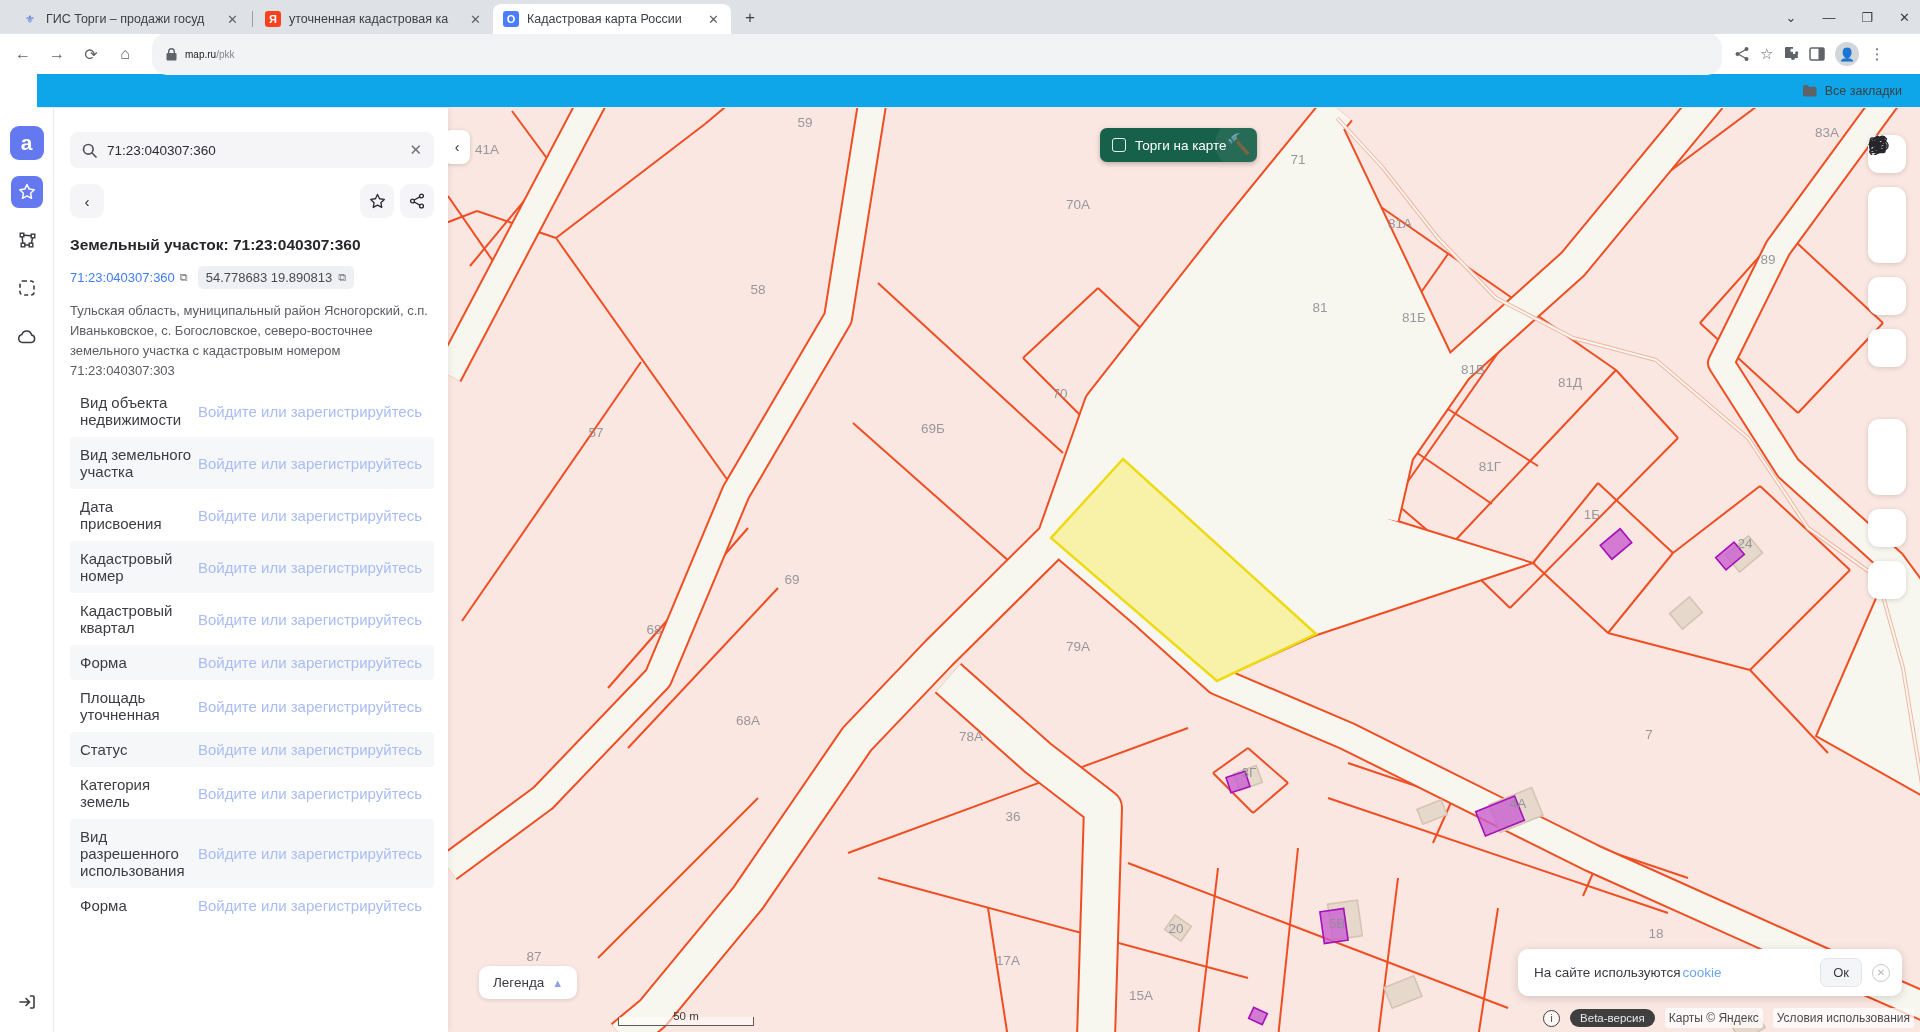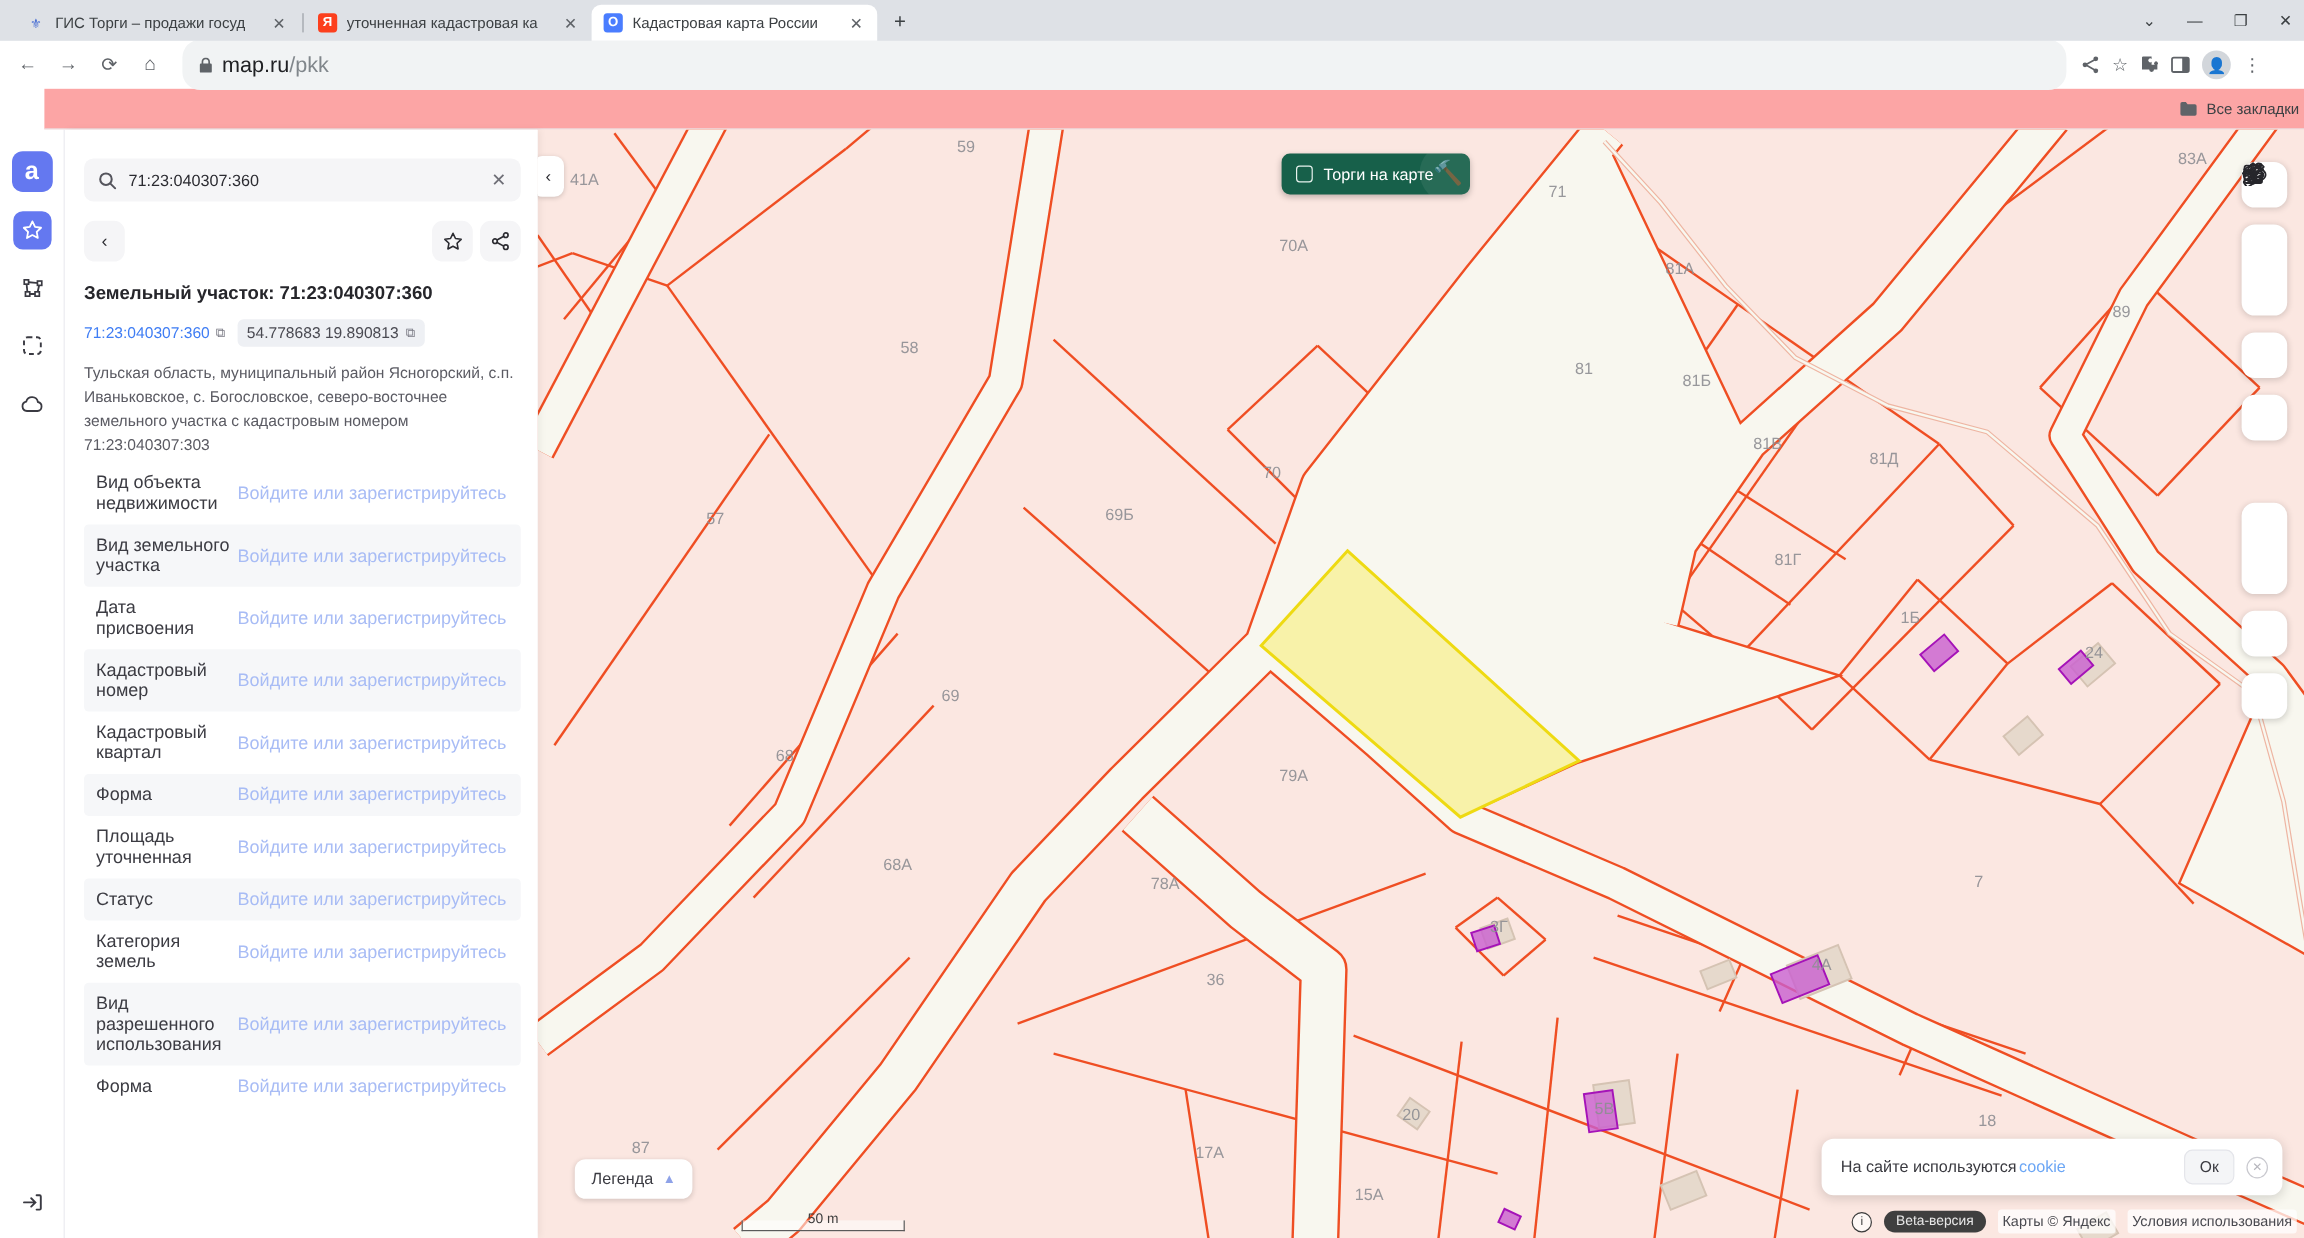--- a/index.html
+++ b/index.html
@@ -13,26 +13,26 @@
   .tab .fav { width:16px; height:16px; flex:0 0 16px; display:flex; align-items:center; justify-content:center; font-size:11px; border-radius:3px; }
   .fav-eagle { color:#4a6fd4; font-size:14px; }
   .fav-ya { background:#fc3f1d; color:#fff; border-radius:50%; font-weight:bold; font-size:10px; }
   .fav-map { background:#4a7dff; color:#fff; border-radius:4px; font-weight:bold; font-size:10px; }
   .tab .x { color:#5f6368; font-size:13px; padding:0 2px; }
   .tab-sep { width:1px; height:16px; background:#9aa0a6; margin:0 2px 7px; }
   .newtab { width:26px; height:26px; margin:0 0 3px 6px; display:flex; align-items:center; justify-content:center; font-size:17px; color:#3c4043; border-radius:50%; }
   .winctl { position:absolute; right:10px; top:0; height:34px; display:flex; align-items:center; gap:26px; color:#3c4043; font-size:13px; }
   .toolbar { height:40px; background:#fff; display:flex; align-items:center; padding:0 8px; gap:4px; }
   .navbtn { width:30px; height:30px; display:flex; align-items:center; justify-content:center; font-size:16px; color:#5f6368; border-radius:50%; }
-  .urlpill { flex:1; height:42px; background:#f1f3f4; border-radius:15px; margin:0 8px; display:flex; align-items:center; padding:16px 14px; font-size:18px; color:#202124; gap:8px; max-width:1570px; }
+  .urlpill { flex:1; height:42px; background:#f1f3f4; border-radius:15px; margin:0 8px; display:flex; align-items:center; padding:16px 14px; font-size:10px; color:#202124; gap:8px; max-width:1570px; }
   .urlpill .lock { font-size:11px; color:#5f6368; }
   .urlpill .path { color:#80868b; }
   .tb-icons { display:flex; align-items:center; gap:10px; color:#5f6368; font-size:15px; }
   .avatar { width:24px; height:24px; border-radius:50%; background:#d2d6db; display:flex; align-items:center; justify-content:center; font-size:13px; color:#5f6368; }
-  .bookmarks { height:34px; background:#fca5a5; border-bottom:1px solid #e8eaed; display:flex; align-items:center; justify-content:flex-end; padding-right:4px; font-size:12.5px; color:#3c4043; gap:8px;margin-left:37px; }
+  .bookmarks { height:34px; background:#0ea5e9; border-bottom:1px solid #e8eaed; display:flex; align-items:center; justify-content:flex-end; padding-right:18px; font-size:12.5px; color:#3c4043; gap:8px;margin-left:37px; }
 
   
   .app { display:flex; height:924px; position:relative; }
   .rail { width:54px; background:#fff; border-right:1px solid #ececf0; display:flex; flex-direction:column; align-items:center; padding-top:18px; gap:16px; position:relative; z-index:5; }
   .rail-logo { width:34px; height:34px; border-radius:9px; background:#6478f0; color:#fff; display:flex; align-items:center; justify-content:center; font-size:21px; font-weight:bold; }
   .rail-btn { width:32px; height:32px; border-radius:8px; display:flex; align-items:center; justify-content:center; color:#3a3a42; }
   .rail-btn.active { background:#6478f0; color:#fff; }
   .rail-bottom { position:absolute; bottom:14px; left:11px; }
 
   .panel { width:394px; background:#fff; position:relative; z-index:4; padding:24px 14px 0 16px; overflow:hidden; box-shadow:2px 0 6px rgba(0,0,0,.06); }
@@ -54,21 +54,21 @@
   .rows { margin-top:4px; }
   .row { display:flex; align-items:center; padding:9px 10px; font-size:15px; border-radius:4px; }
   .row.alt { background:#f6f7f9; }
   .row .lbl { width:118px; flex:0 0 118px; color:#3c3c43; line-height:17px; }
   .row .val { color:#a8bcf5; }
 
   
   .map { position:relative; flex:1; overflow:hidden; background:#fbe6e0; }
   .map svg { position:absolute; left:0; top:0; }
   .collapse-btn { position:absolute; left:-4px; top:22px; width:26px; height:34px; background:#fff; border-radius:8px; box-shadow:0 1px 4px rgba(0,0,0,.18); display:flex; align-items:center; justify-content:center; color:#2b2b31; font-size:14px; z-index:6; }
-  .trades { position:absolute; left:620px; top:20px; height:34px; background:#17604a; border-radius:7px; display:flex; align-items:center; gap:9px; padding:0 30px 0 12px; color:#fff; font-size:13.5px; box-shadow:0 2px 5px rgba(0,0,0,.25); overflow:hidden; z-index:6; }
+  .trades { position:absolute; left:652px; top:20px; height:34px; background:#17604a; border-radius:7px; display:flex; align-items:center; gap:9px; padding:0 30px 0 12px; color:#fff; font-size:13.5px; box-shadow:0 2px 5px rgba(0,0,0,.25); overflow:hidden; z-index:6; }
   .trades .cb { width:14px; height:14px; border:1.6px solid #e8f2ee; border-radius:3px; }
   .trades .gavel { position:absolute; right:-6px; top:-8px; width:48px; height:48px; border-radius:50%; background:rgba(255,255,255,.10); display:flex; align-items:center; justify-content:center; font-size:20px; opacity:.7; }
   .mapctl { position:absolute; right:14px; top:27px; width:38px; display:flex; flex-direction:column; gap:14px; z-index:6; }
   .mc-group { background:#fff; border-radius:11px; box-shadow:0 1px 5px rgba(0,0,0,.16); display:flex; flex-direction:column; }
   .mc-btn { width:38px; height:38px; display:flex; align-items:center; justify-content:center; color:#26262b; }
   .mc-gap { height:24px; }
   .legend-btn { position:absolute; left:31px; bottom:33px; background:#fff; border-radius:9px; box-shadow:0 1px 4px rgba(0,0,0,.14); padding:9px 14px; font-size:13.5px; color:#3b3b42; display:flex; align-items:center; gap:8px; z-index:6; }
   .legend-btn .chev { color:#8ea2e8; font-size:11px; }
   .scalebar { position:absolute; left:170px; bottom:6px; width:136px; z-index:6; background:rgba(255,255,255,.55); }
   .scalebar .line { height:9px; border-left:1.5px solid #5a5a5a; border-right:1.5px solid #5a5a5a; border-bottom:1.5px solid #5a5a5a; }

